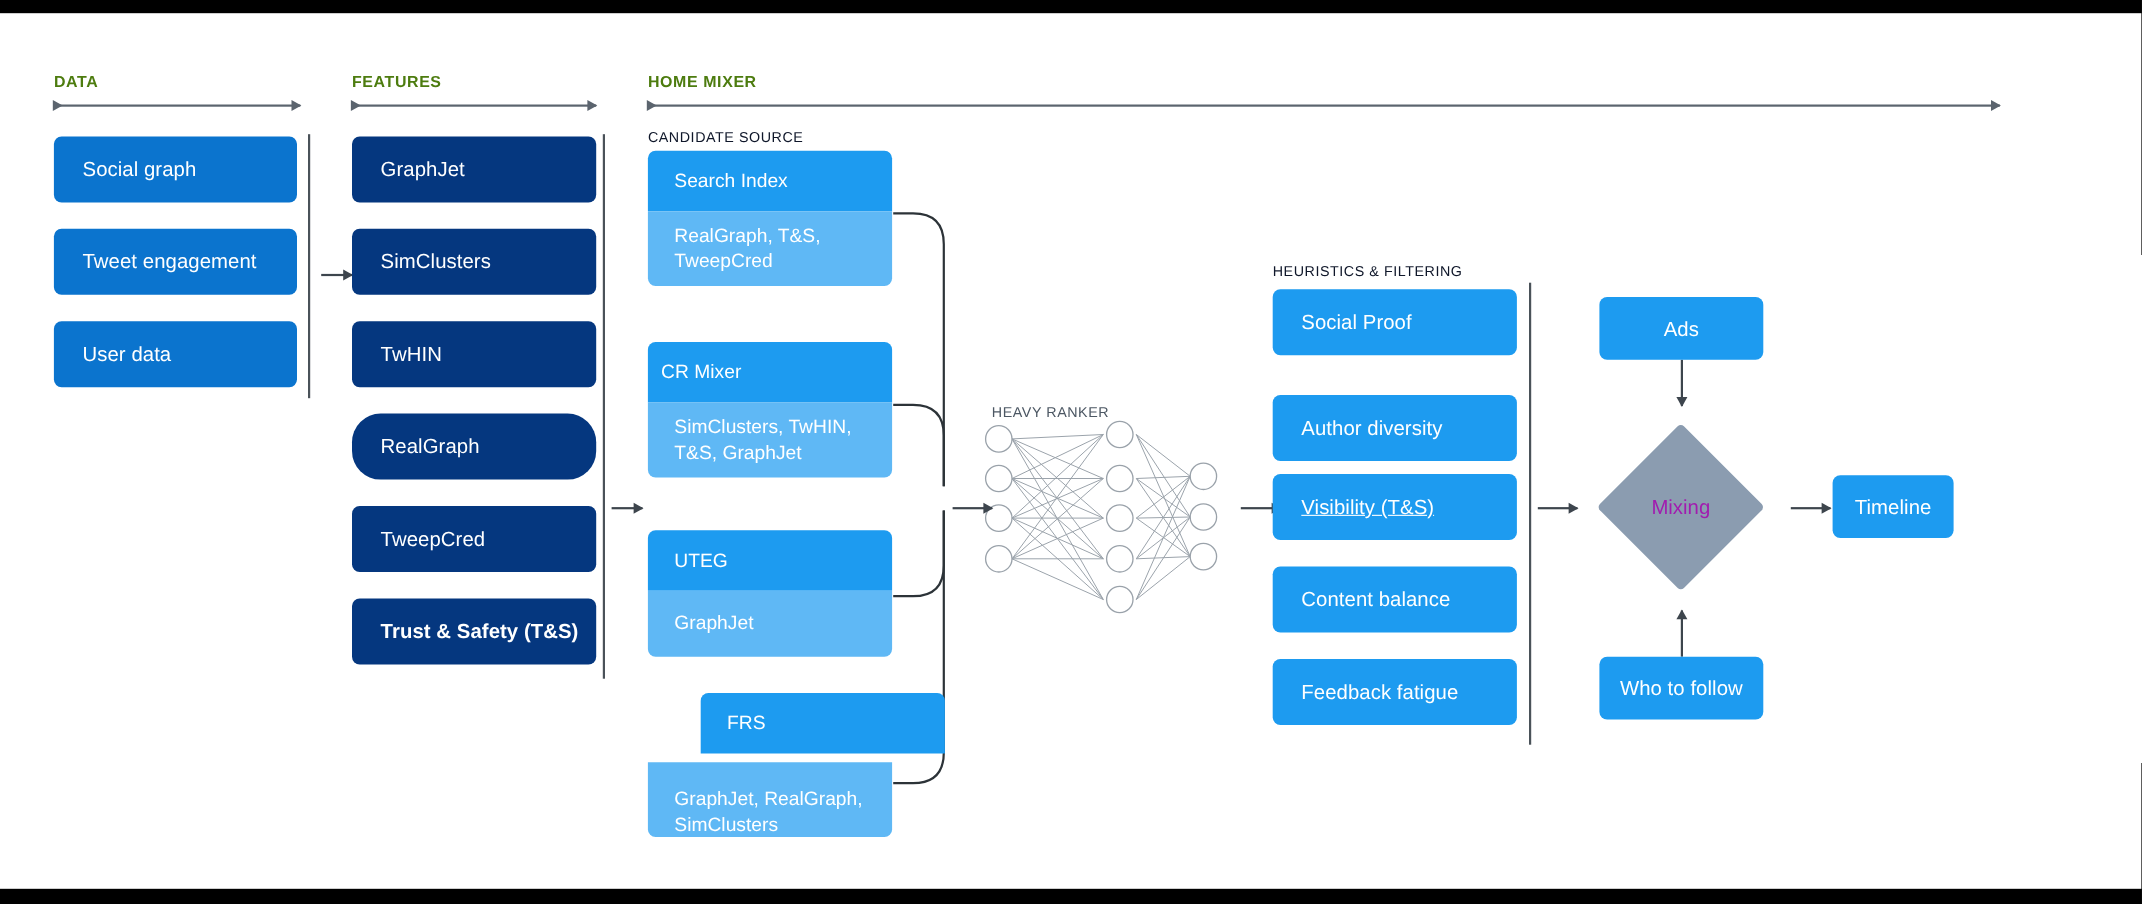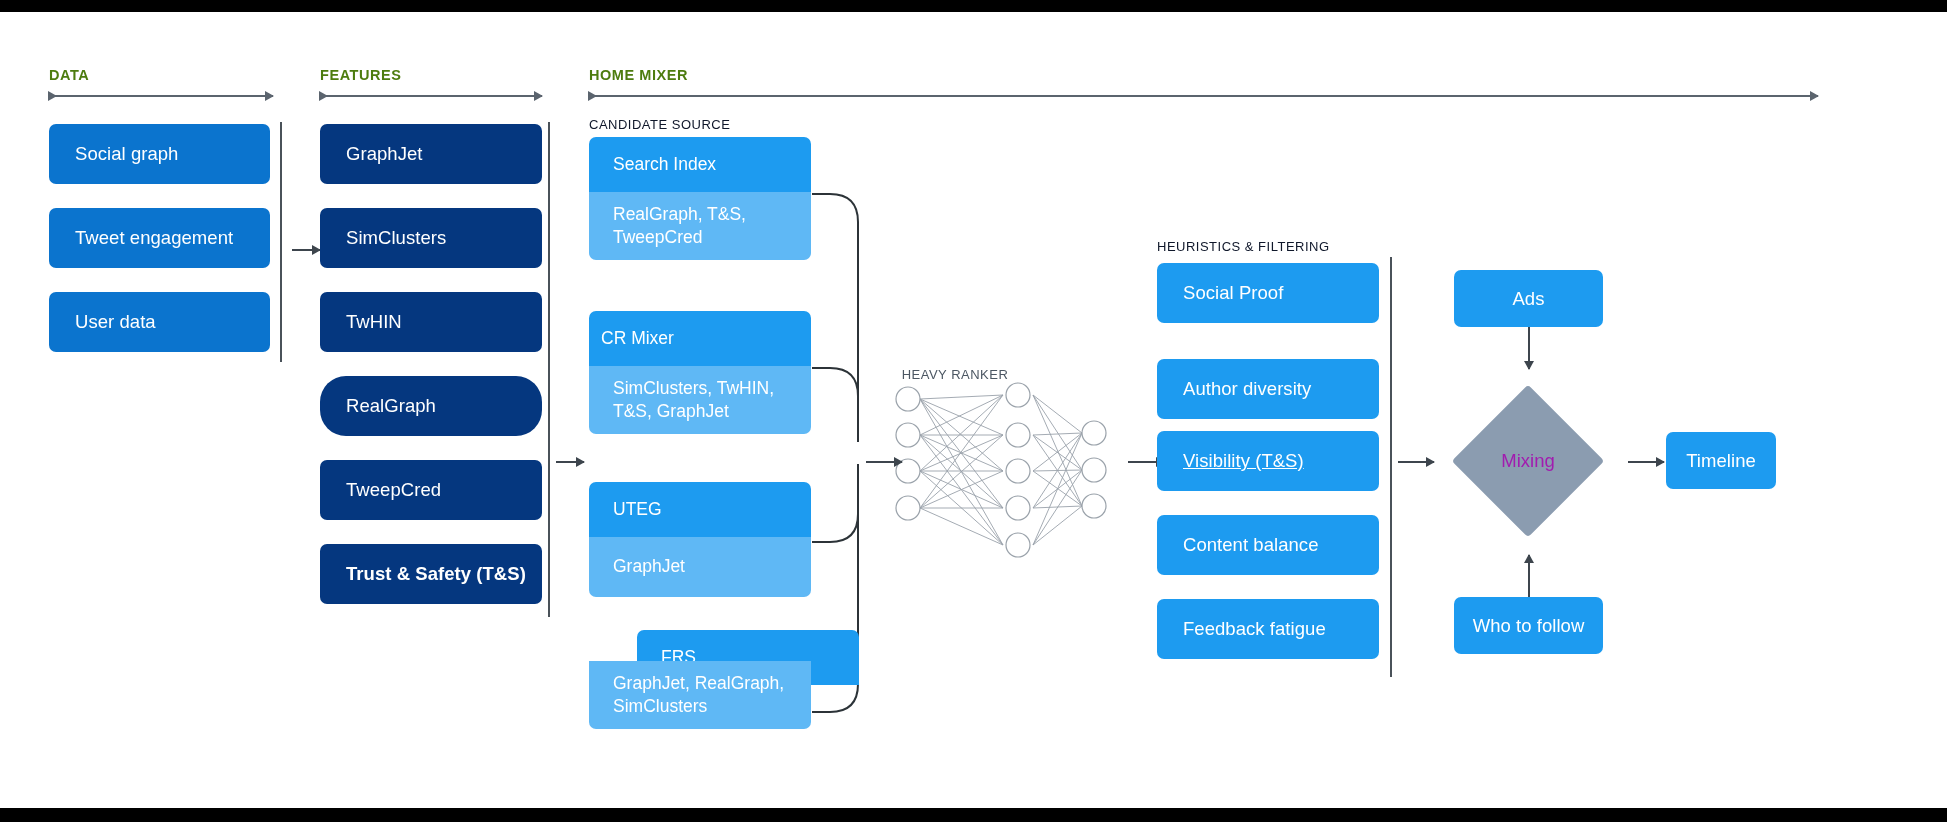--- a/index.html
+++ b/index.html
@@ -203,21 +203,21 @@
     <div class="cs-head" style="left:589px;top:470px;width:222px;height:55px;">
       <span>UTEG</span>
     </div>
     <div class="cs-body" style="left:589px;top:525px;width:222px;height:60px;white-space:pre-line;">
       <span>GraphJet</span>
     </div>
 
     <div class="cs-head" style="left:589px;top:618px;width:222px;height:55px;margin-left:48px;">
       <span>FRS</span>
     </div>
-    <div class="cs-body" style="left:589px;top:649px;width:222px;height:68px;white-space:pre-line;">
+    <div class="cs-body" style="left:589px;top:681px;width:222px;height:68px;white-space:pre-line;align-items:flex-end;">
       <span>GraphJet, RealGraph,
 SimClusters</span>
     </div>
 
     <div class="box lt" style="left:1157px;top:251px;width:222px;height:60px;">
       <span>Social Proof</span>
     </div>
     <div class="box lt" style="left:1157px;top:335px;width:222px;height:60px;margin-top:12px;">
       <span>Author diversity</span>
     </div>

